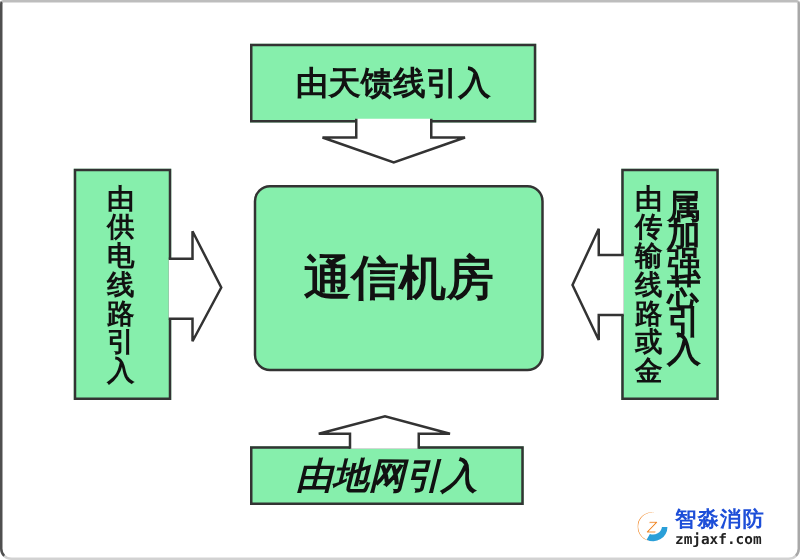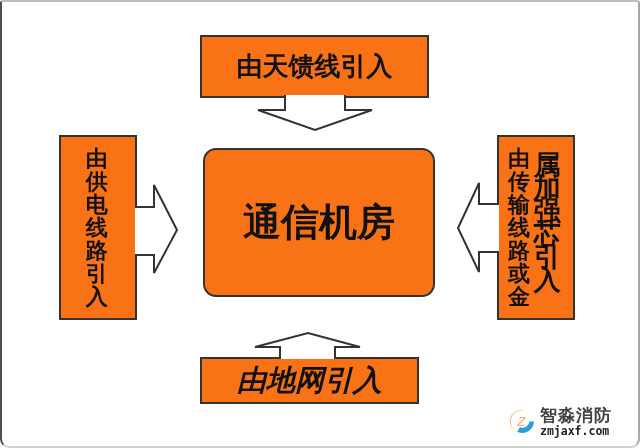--- a/index.html
+++ b/index.html
@@ -17,21 +17,21 @@
     border-style: solid;
     border-width: 2px;
     border-color: #bdbdbd #a8a8a8 #d2d2d2 #4f4f4f;
     border-radius: 3px 3px 9px 9px;
     overflow: hidden;
   }
   .box {
     position: absolute;
     box-sizing: border-box;
     border: 2px solid #333333;
-    background: #f97316;
+    background: #86efac;
     display: flex;
     align-items: center;
     justify-content: center;
     color: #111111;
     font-weight: 700;
     z-index: 1;
   }
   .top-box    { left: 198px; top: 33px;  width: 229px; height: 63px;  font-size: 26px; letter-spacing: 0px; }
   .center-box { left: 201px; top: 146px; width: 232px; height: 149px; font-size: 38px; letter-spacing: 0px; border-radius: 13px; }
   .bottom-box { left: 198px; top: 355px; width: 219px; height: 47px;  font-size: 29px; font-style: italic; }
@@ -69,21 +69,21 @@
     bottom: 9px;
     display: flex;
     align-items: center;
     gap: 5px;
     z-index: 3;
   }
   .wm-text { display: flex; flex-direction: column; line-height: 1; }
   .wm-brand {
     font-size: 17px;
     font-weight: 700;
-    color: #404040;
+    color: #1d4ed8;
     letter-spacing: 1px;
   }
   .wm-domain {
     font-size: 11.5px;
     font-weight: 700;
     color: #222222;
     font-family: "DejaVu Sans Mono", monospace;
     margin-top: 2px;
   }
 </style>

